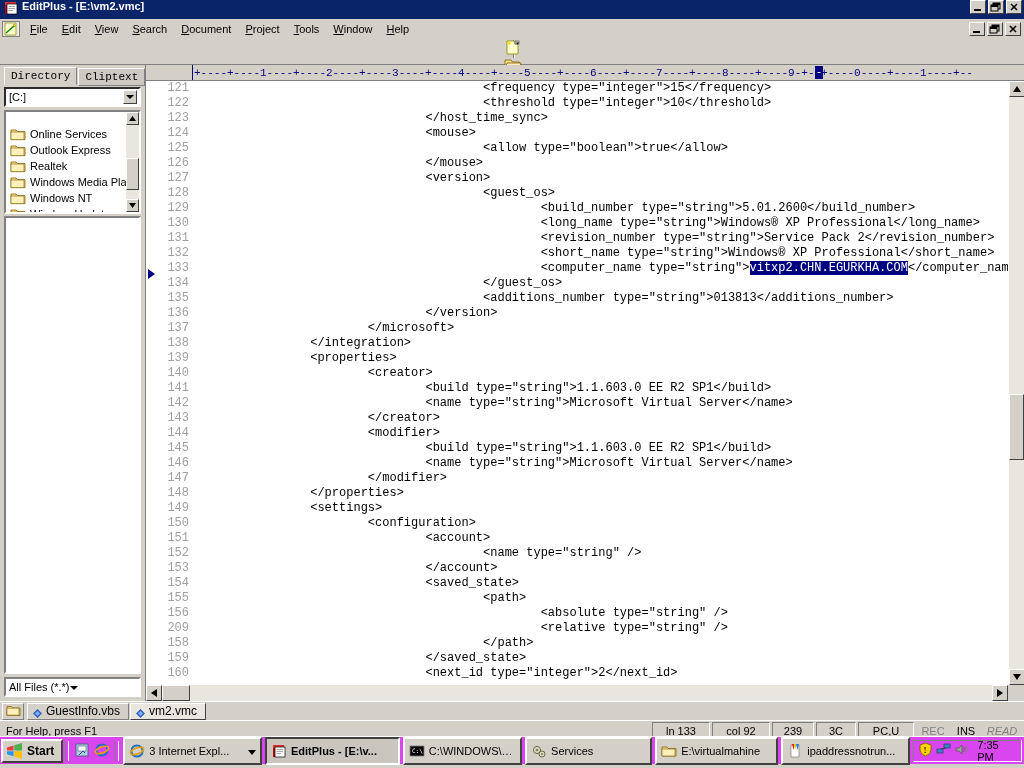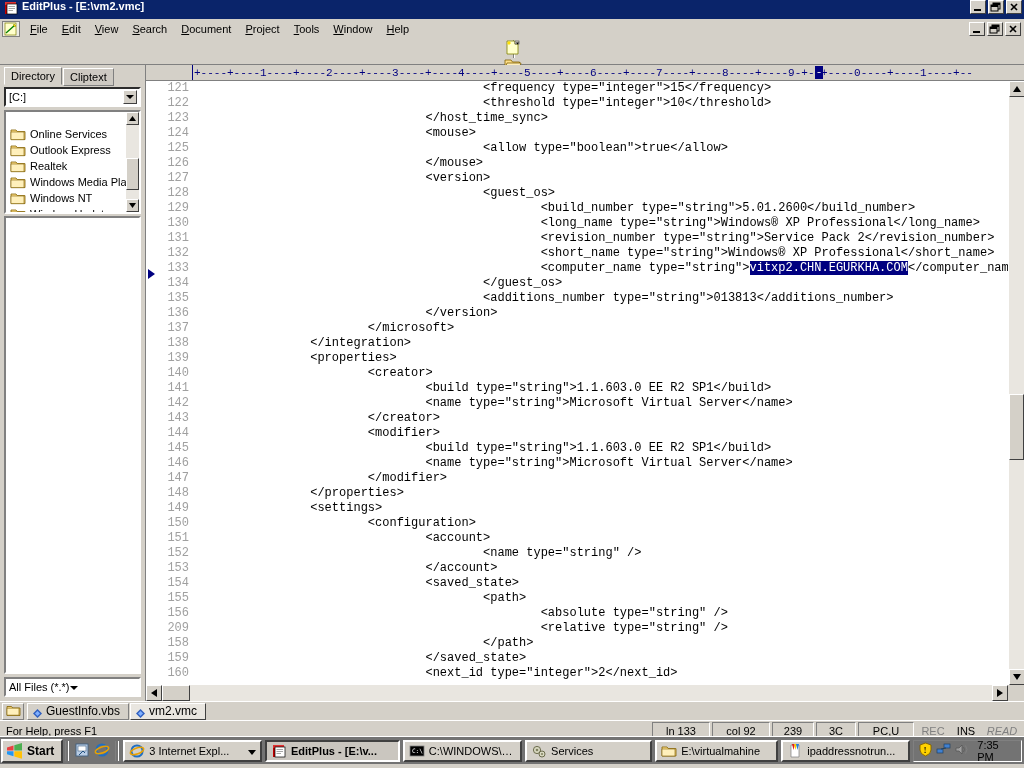--- a/index.html
+++ b/index.html
@@ -104,21 +104,21 @@
   .workarea { flex: 1 1 auto; display: flex; min-height: 0; }
 
   
   .dock {
     width: 146px; flex: 0 0 146px;
     background: #d4d0c8;
     display: flex; flex-direction: column;
     border-right: 1px solid #808080;
     padding: 1px 2px 2px 2px;
   }
-  .dock-tabs { display: flex; height: 18px; align-items: flex-end; padding-left: 2px; }
+  .dock-tabs { display: flex; height: 18px; align-items: flex-end; padding-left: 2px; font-family: Liberation Mono, monospace; }
   .dock-tab {
     padding: 2px 6px 2px 6px; font-size: 11px;
     background: #d4d0c8;
     border: 1px solid;
     border-color: #fff #808080 #d4d0c8 #fff;
     margin-right: 1px;
     position: relative; top: 1px;
   }
   .dock-tab.inactive {
     top: 2px;
@@ -284,42 +284,42 @@
     height: 17px; display: flex; align-items: center; justify-content: center;
     margin-left: 2px; padding: 0 4px; white-space: nowrap;
   }
   .sb-help { flex: 1 1 auto; padding-left: 4px; }
   .sb-dim { color: #808080; }
 
   
   #taskbar {
     position: absolute; left: 0; top: 736px;
     width: 1024px; height: 28px;
-    background: #737373;
+    background: #d946ef;
     border-top: 1px solid #fff;
     display: flex; align-items: center;
     padding: 1px 0;
   }
   .startbtn {
     height: 24px; display: flex; align-items: center;
     background: #d4d0c8;
     border: 2px solid; border-color: #fff #404040 #404040 #fff;
     padding: 0 7px 0 3px; margin-left: 1px;
     font-weight: bold; font-size: 12px;
   }
   .qlaunch {
     display: flex; align-items: center; height: 22px;
     padding: 0 3px; gap: 4px;
   }
   .tb-sep {
     width: 4px; height: 20px; margin: 0 2px;
     border-left: 1px solid #808080; border-right: 1px solid #fff;
   }
   .taskbtn {
-    height: 22px; display: flex; align-items: center;
+    height: 28px; display: flex; align-items: center;
     border: 2px solid; border-color: #fff #404040 #404040 #fff;
     background: #d4d0c8;
     padding: 0 4px; margin-right: 3px;
     font-size: 11px; white-space: nowrap; overflow: hidden;
     min-width: 0;
   }
   .taskbtn.active {
     border-color: #404040 #fff #fff #404040;
     background: #cac6bf;
     font-weight: bold;

